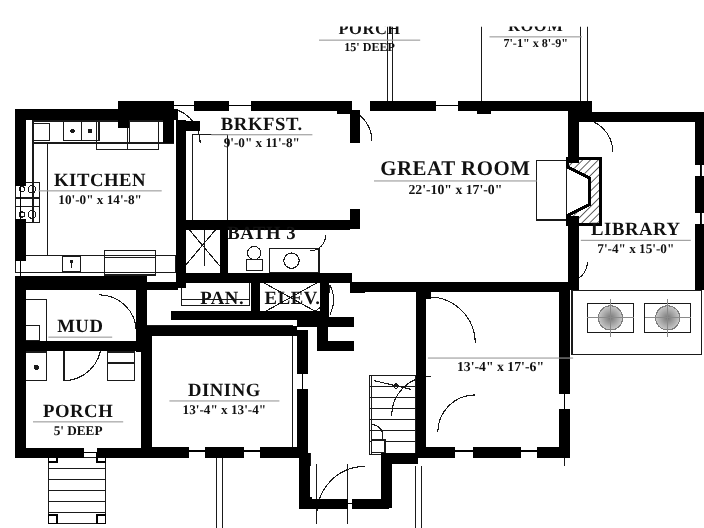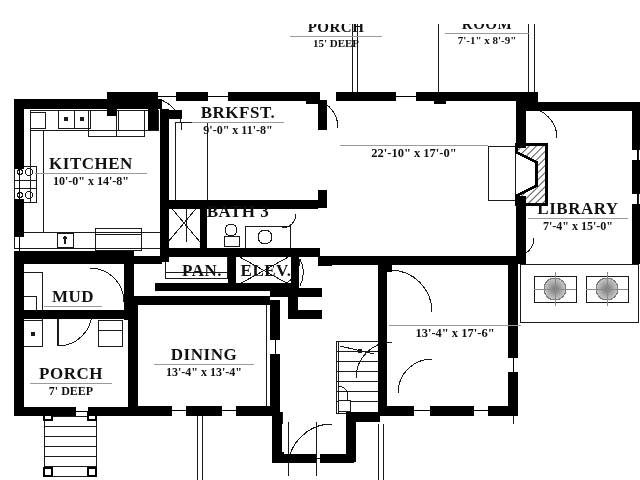--- a/index.html
+++ b/index.html
@@ -386,20 +386,21 @@
     <span class="rdim">10'-0" x 14'-8"</span>
   </div>
 
   <div class="room-label sz-md" style="left:183px; top:80px; width:110px;">
     <span class="rname">BRKFST.</span>
     <span class="rule" style="width:92px;"></span>
     <span class="rdim">9'-0" x 11'-8"</span>
   </div>
 
   <div class="room-label sz-lg" style="left:334px; top:120px; width:160px;">
+    <span class="rname">GREAT ROOM</span>
     <span class="rule" style="width:148px;"></span>
     <span class="rdim">22'-10" x 17'-0"</span>
   </div>
 
   <div class="room-label sz-md" style="left:522px; top:176px; width:112px;">
     <span class="rname">LIBRARY</span>
     <span class="rule" style="width:100px;"></span>
     <span class="rdim">7'-4" x 15'-0"</span>
   </div>
 
@@ -416,21 +417,21 @@
   </div>
 
   <div class="room-label sz-md" style="left:38px; top:264px; width:70px;">
     <span class="rname">MUD</span>
     <span class="rule" style="width:58px;"></span>
   </div>
 
   <div class="room-label sz-md" style="left:24px; top:341px; width:94px;">
     <span class="rname">PORCH</span>
     <span class="rule" style="width:82px;"></span>
-    <span class="rdim">7' DEEP</span>
+    <span class="rdim">5' DEEP</span>
   </div>
 
   <div class="room-label sz-md" style="left:148px; top:322px; width:112px;">
     <span class="rname">DINING</span>
     <span class="rule" style="width:100px;"></span>
     <span class="rdim">13'-4" x 13'-4"</span>
   </div>
 
   <div class="room-label sz-lg" style="left:385px; top:300px; width:140px;">
     <span class="rule" style="width:132px;"></span>

